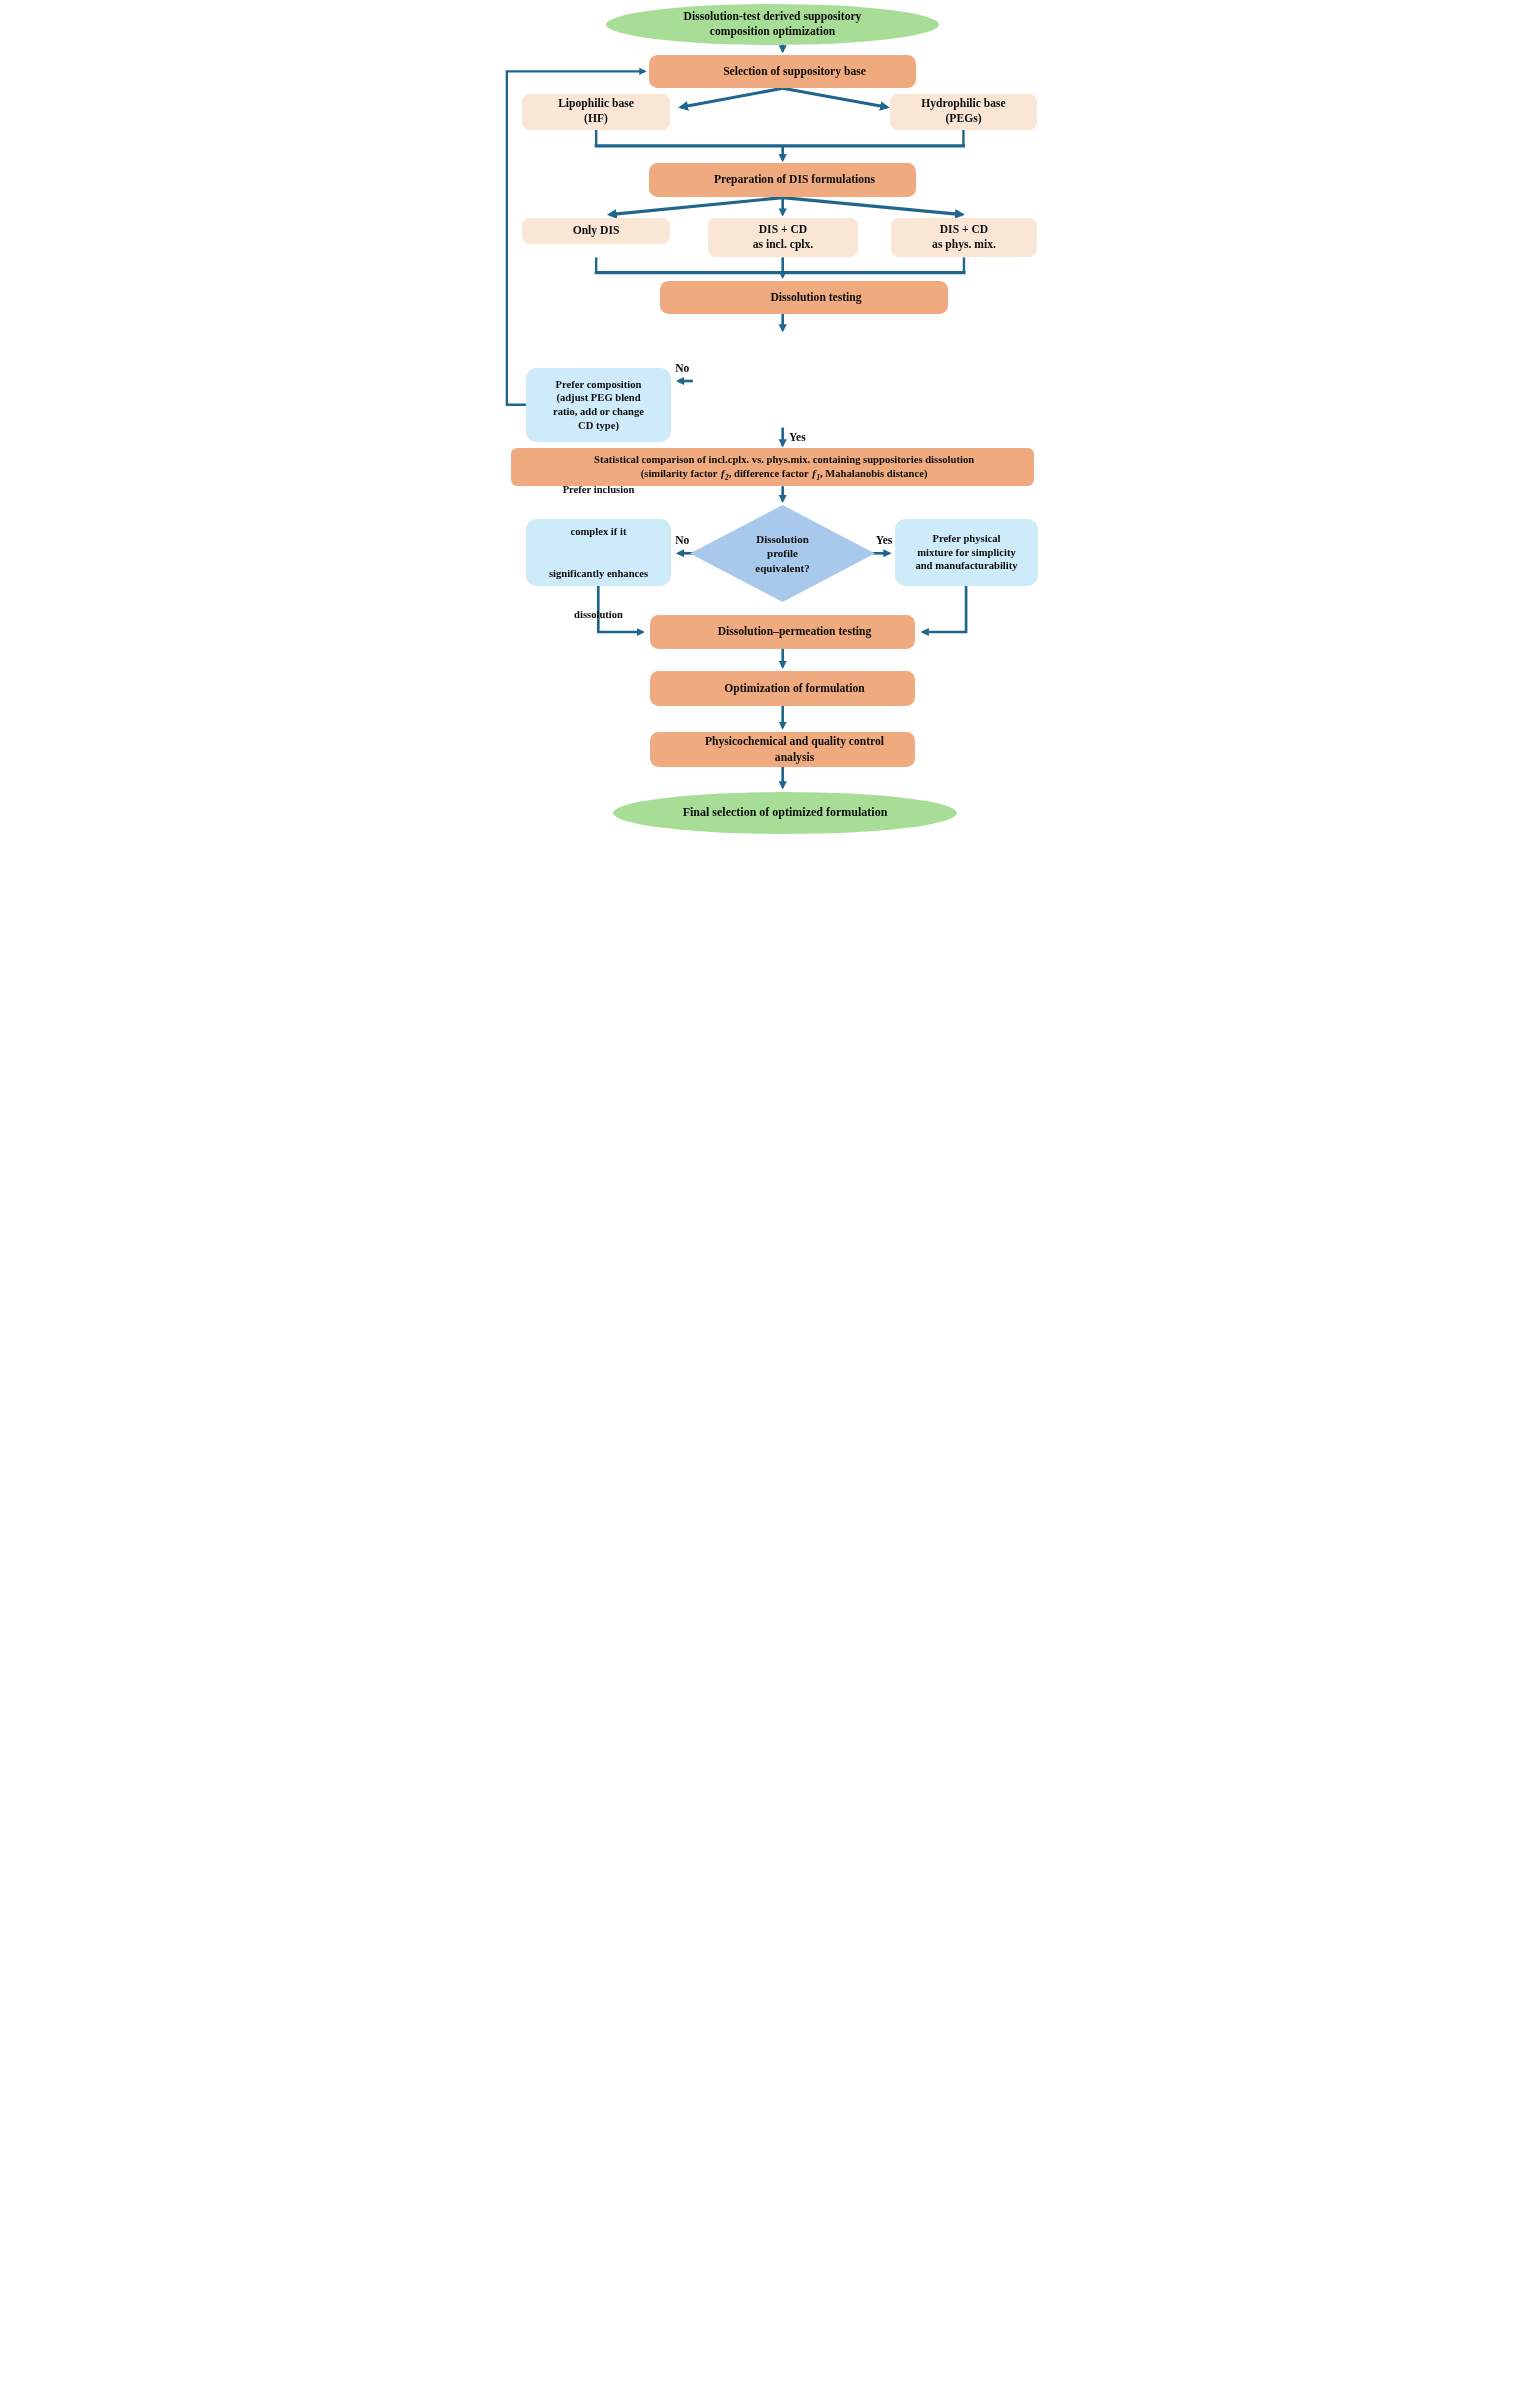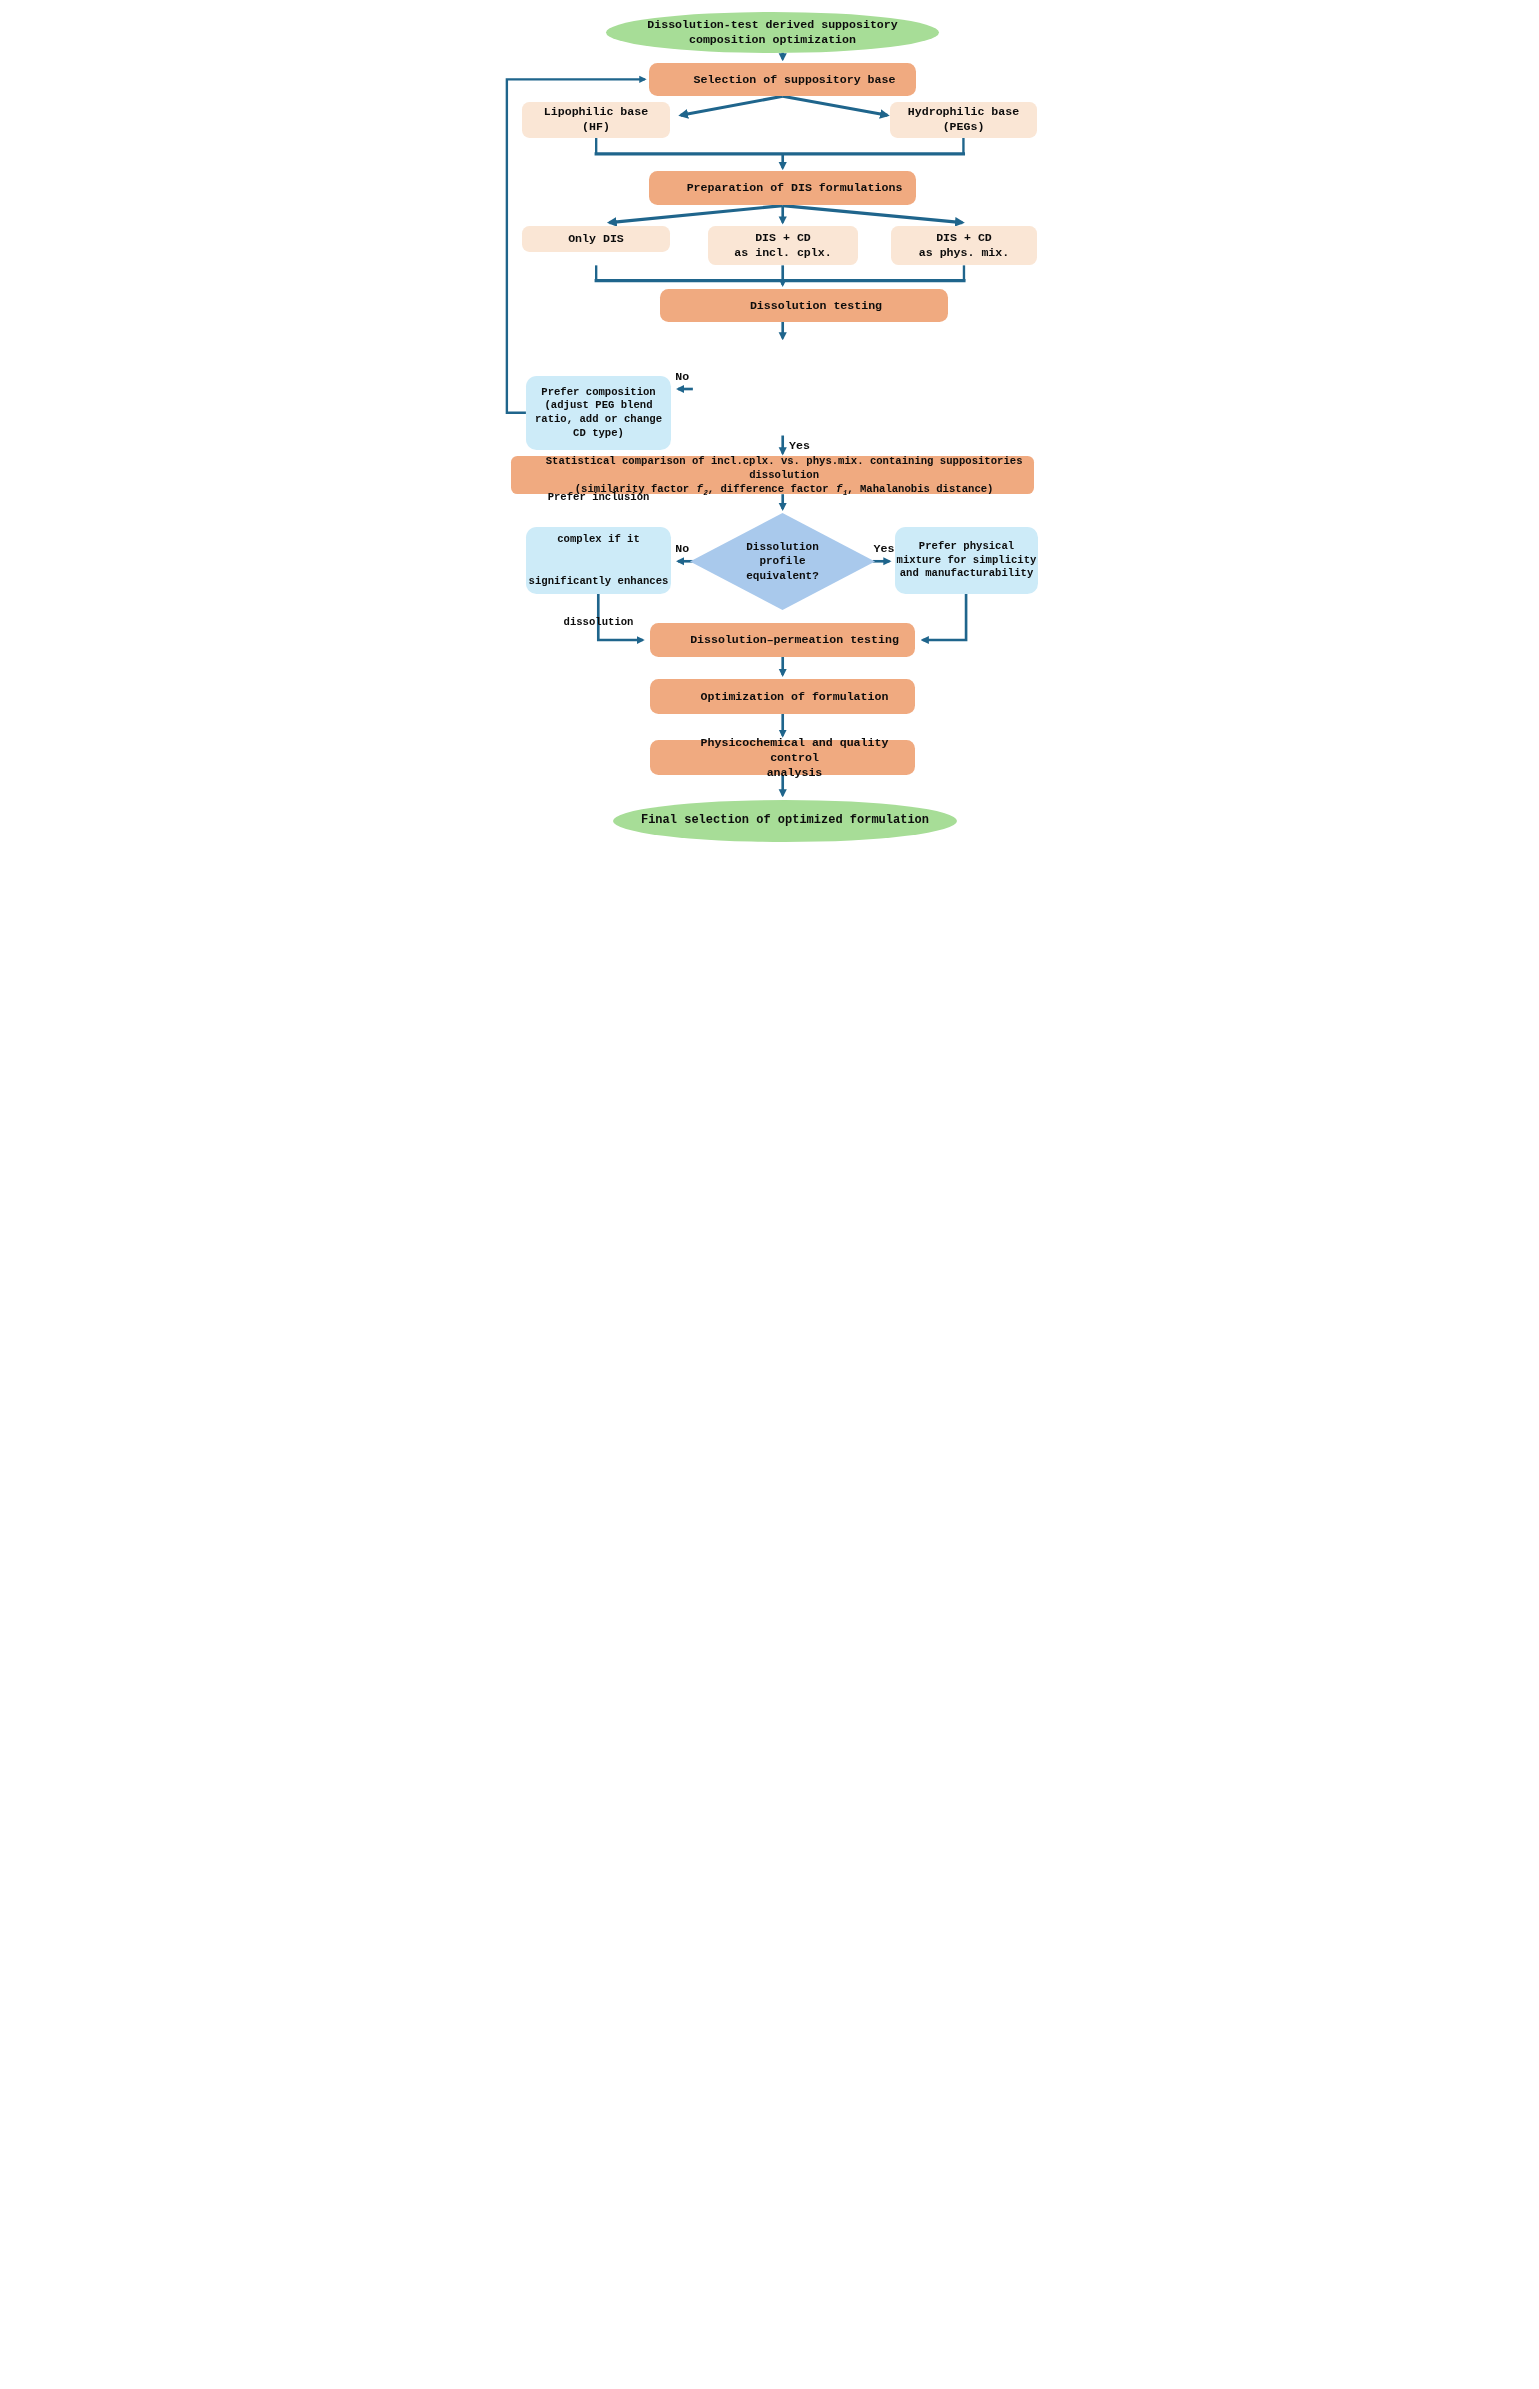--- a/index.html
+++ b/index.html
@@ -1,21 +1,21 @@
 <!DOCTYPE html>
 <html style="font-size:8.5px"><head>
 <meta charset="utf-8">
 <style>
   html,body{margin:0;padding:0;background:#ffffff;}
   .canvas{
     position:relative;
     width:539px;height:836px;
-    margin:8px auto;
+    margin:0 auto;
     background:#ffffff;
-    font-family:Liberation Mono, monospace;
+    font-family:Liberation Serif, serif;
     overflow:hidden;
   }
   svg.wires{position:absolute;left:0;top:0;width:539px;height:836px;z-index:1;}
   .node{
     position:absolute;z-index:2;
     display:flex;flex-direction:column;align-items:center;justify-content:center;
     text-align:center;font-weight:700;color:#0c0c0c;box-sizing:border-box;
   }
   .terminator{background:#a7dd97;border-radius:50%;font-size:11.6px;line-height:1.3;}
   .process{background:#f0aa80;border-radius:8.5px;font-size:11.6px;line-height:1.3;padding-left:24px;}

